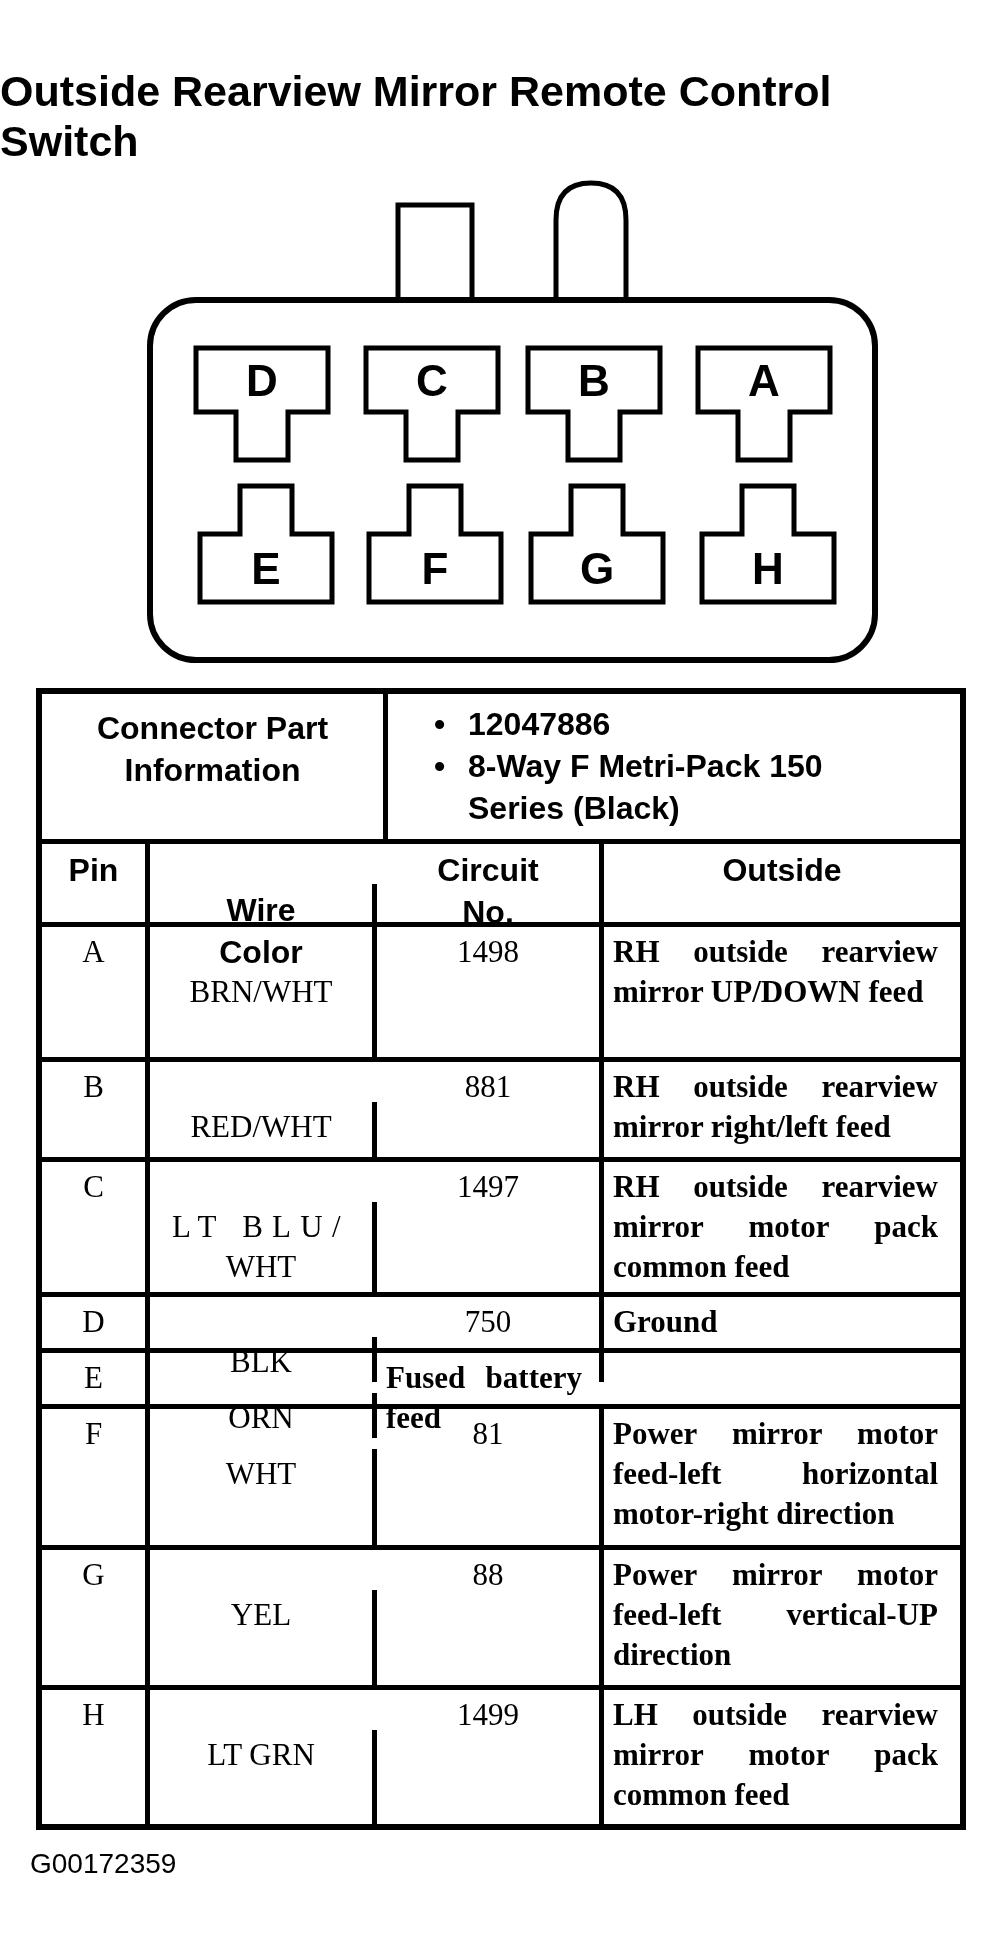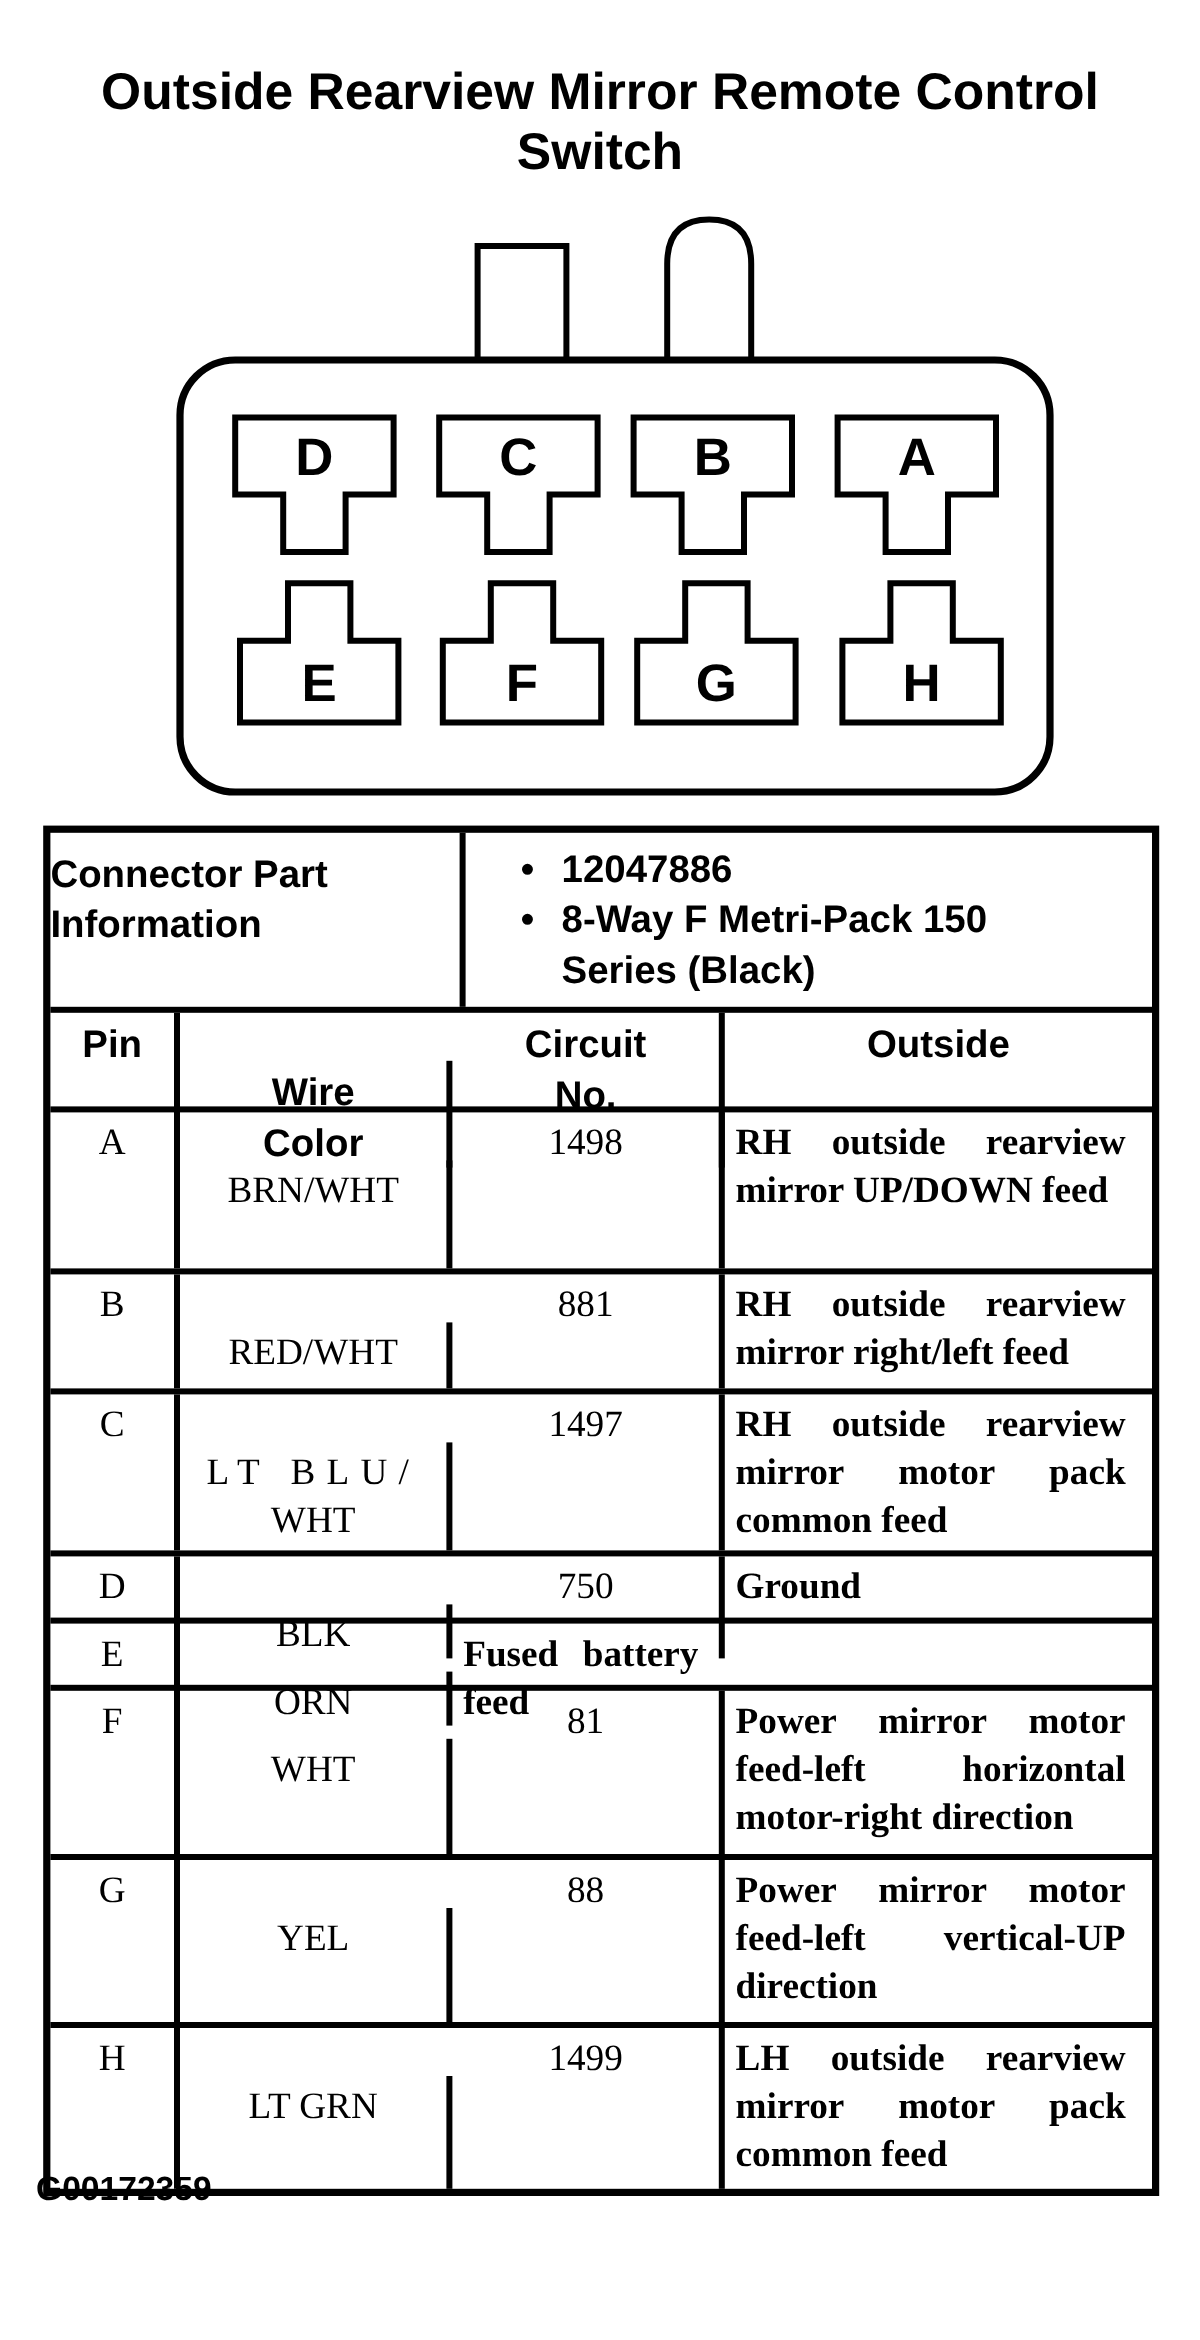--- a/index.html
+++ b/index.html
@@ -1,29 +1,29 @@
 <!DOCTYPE html>
 <html><head>
 <meta charset="utf-8">
 <style>
   html,body{margin:0;padding:0;background:#fff;}
   body{width:1000px;height:1950px;position:relative;font-family:"Liberation Sans",sans-serif;color:#000;overflow:hidden;}
 
   
-  .title{position:absolute;top:52px;left:0;width:1000px;text-align:center;
+  .title{position:absolute;top:66px;left:0;width:1000px;text-align:left;
          font-weight:bold;font-size:43px;line-height:50px;letter-spacing:0px;}
 
   
   .connector{position:absolute;top:130px;left:0;}
 
   
   .tbl{position:absolute;left:36px;top:688px;width:918px;border:6px solid #000;box-sizing:content-box;}
 
   .sec1{display:grid;grid-template-columns:346px 1fr;height:150px;border-bottom:5px solid #000;box-sizing:border-box;}
-  .sec1-left{border-right:5px solid #000;font-weight:bold;font-size:32px;line-height:42px;padding-top:13px;box-sizing:border-box;}
+  .sec1-left{border-right:5px solid #000;text-align:center;font-weight:bold;font-size:32px;line-height:42px;padding-top:13px;box-sizing:border-box;}
   .sec1-right{padding:9px 0 0 46px;box-sizing:border-box;}
   .bullet{display:flex;font-weight:bold;font-size:32px;line-height:42px;}
   .bullet .dot{width:34px;flex:0 0 34px;}
   .bullet .btxt{max-width:432px;}
 
   .grid{display:grid;grid-template-columns:108px 227px 227px 1fr;}
   .hrow{height:83px;border-bottom:5px solid #000;box-sizing:border-box;}
   .hcell{font-weight:bold;font-size:32px;line-height:42px;text-align:center;padding-top:5px;white-space:pre-line;box-sizing:border-box;}
 
   .trow{box-sizing:border-box;border-bottom:5px solid #000;font-family:"Liberation Serif",serif;font-size:31px;line-height:40px;}
@@ -36,21 +36,21 @@
   .trow:nth-child(7){height:140px}
   .trow:nth-child(8){height:134px;border-bottom:none;}
 
   .c1,.c2,.c3{border-right:5px solid #000;}
   .cell{box-sizing:border-box;padding-top:5px;}
   .c1,.c2,.c3{text-align:center;}
   .c2{white-space:pre-line;margin-top:40px;}
   .c2 .ls{letter-spacing:.30em;}
   .c4{text-align:justify;padding-left:9px;padding-right:22px;font-weight:bold;}
 
-  .caption{position:absolute;left:30px;top:1808px;font-size:28px;font-weight:bold;}
+  .caption{position:absolute;left:30px;top:1848px;font-size:28px;font-weight:normal;}
 </style>
 </head>
 <body>
 
 <div class="title">
   <div>Outside Rearview Mirror Remote Control</div>
   <div>Switch</div>
 </div>
 
 <svg class="connector" width="1000" height="545" viewBox="0 0 1000 545">

